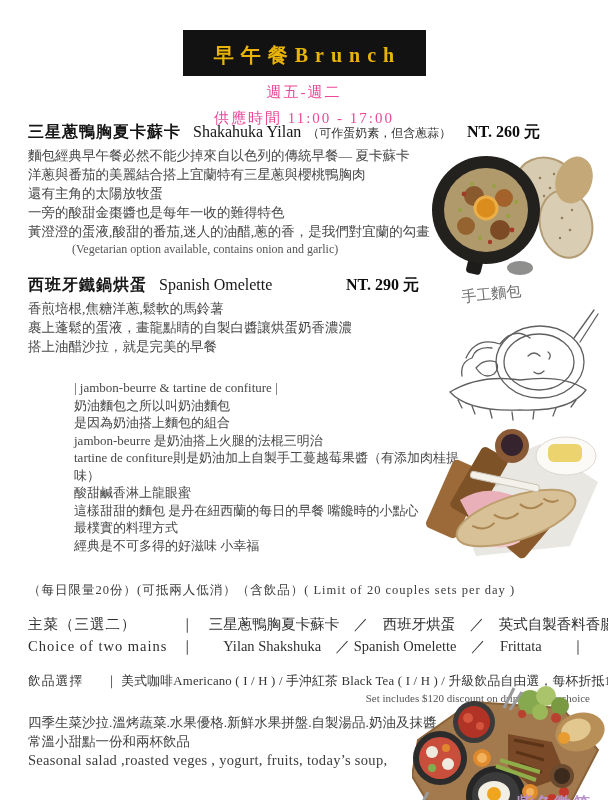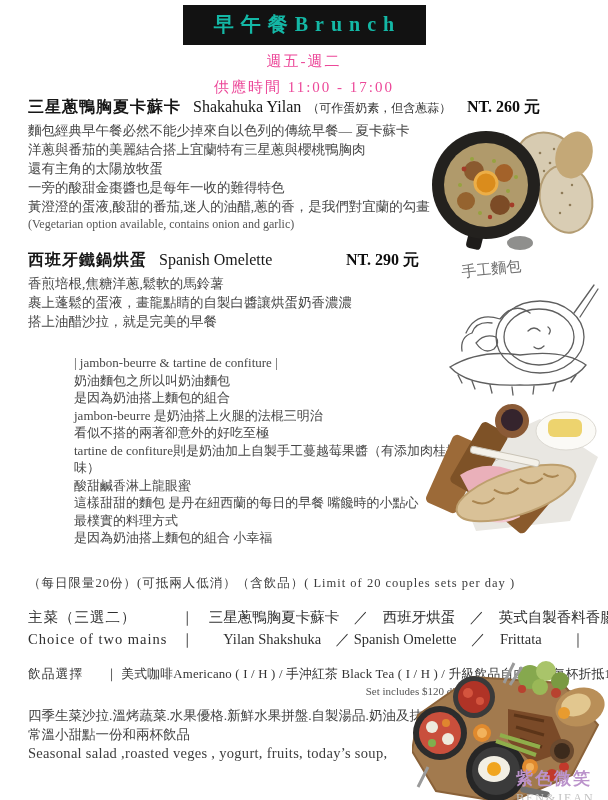--- a/index.html
+++ b/index.html
@@ -1,37 +1,37 @@
 <!DOCTYPE html>
 <html><head>
 <meta charset="utf-8">
 <style>
   html,body{margin:0;padding:0;background:#ffffff;}
   body{width:608px;height:800px;position:relative;overflow:hidden;
        font-family:"Liberation Serif","DejaVu Serif",serif;color:#3a3a3a;}
   .page{position:relative;width:608px;height:800px;}
 
   
-  .title-box{width:236px;margin:5px auto 0;background:#121212;color:#14b8a6;
+  .title-box{width:236px;margin:30px auto 0;background:#121212;color:#eab308;
     text-align:center;font-size:20px;font-weight:bold;letter-spacing:7px;
-    padding:6px 0 7px 7px;}
+    padding:12px 0 7px 7px;}
   .center-line{text-align:center;font-size:15px;color:#ec4899;margin-top:7px;letter-spacing:2px;}
 
   
   .menu{position:absolute;left:28px;top:92px;width:570px;}
   .item{position:relative;}
   .head{position:relative;font-size:16px;color:#161616;white-space:nowrap;height:21px;}
   .head .zh{font-weight:bold;letter-spacing:1px;}
   .head .en{font-weight:normal;margin-left:8px;}
   .head .note{font-size:12px;color:#333;margin-left:2px;}
   .price{position:absolute;top:0;font-weight:bold;color:#0d0d0d;font-size:16px;}
   .p1{left:439px}.p2{left:318px}.p3{left:318px}.p4{left:332px}
   .desc{font-size:13.5px;line-height:19px;color:#474747;margin-top:3px;width:410px;}
   .desc3{font-size:13px;line-height:17.5px;margin-left:46px;}
-  .desc-en{font-size:12px;color:#555;line-height:17px;}
+  .desc-en{font-size:12px;color:#555;line-height:17px;margin-left:44px;}
   .subnote{font-size:12.5px;color:#3c3c3c;margin-top:13px;letter-spacing:1px;}
 
   .gap1{height:17px}.gap2{height:20px}.gap3{height:15px}.gap4{height:14px}
 
   .setrow{font-size:14.5px;color:#2f2f2f;line-height:22px;white-space:nowrap;}
   .setrow .lbl{display:inline-block;width:152px;font-weight:normal;letter-spacing:1px;}
   .drinks{font-size:12.8px;color:#333;margin-top:16px;white-space:nowrap;letter-spacing:0.2px;}
   .drinks .lbl{letter-spacing:1px;margin-right:22px;}
   .drinknote{font-size:11px;color:#555;text-align:right;width:562px;margin-top:2px;}
   .includes-zh{font-size:13.5px;color:#424242;line-height:19px;margin-top:9px;}
@@ -94,26 +94,25 @@
     </div>
 
     <div class="gap2"></div>
 
     <div class="item">
       <div class="desc desc3">
         <div>| jambon-beurre &amp; tartine de confiture |</div>
         <div>奶油麵包之所以叫奶油麵包</div>
         <div>是因為奶油搭上麵包的組合</div>
         <div>jambon-beurre 是奶油搭上火腿的法棍三明治</div>
-        <div>看似不搭的兩著卻意外的好吃至極</div>
         <div>tartine de confiture則是奶油加上自製手工蔓越莓果醬（有添加肉桂提味）</div>
         <div>酸甜鹹香淋上龍眼蜜</div>
         <div>這樣甜甜的麵包 是丹在紐西蘭的每日的早餐 嘴饞時的小點心</div>
         <div>最樸實的料理方式</div>
-        <div>是因為奶油搭上麵包的組合 小幸福</div>
+        <div>經典是不可多得的好滋味 小幸福</div>
       </div>
     </div>
 
     <div class="gap3"></div>
 
     <div class="item">
       <div class="subnote">（每日限量20份）(可抵兩人低消）（含飲品）( Limit of 20 couples sets per day )</div>
     </div>
 
     <div class="gap4"></div>

